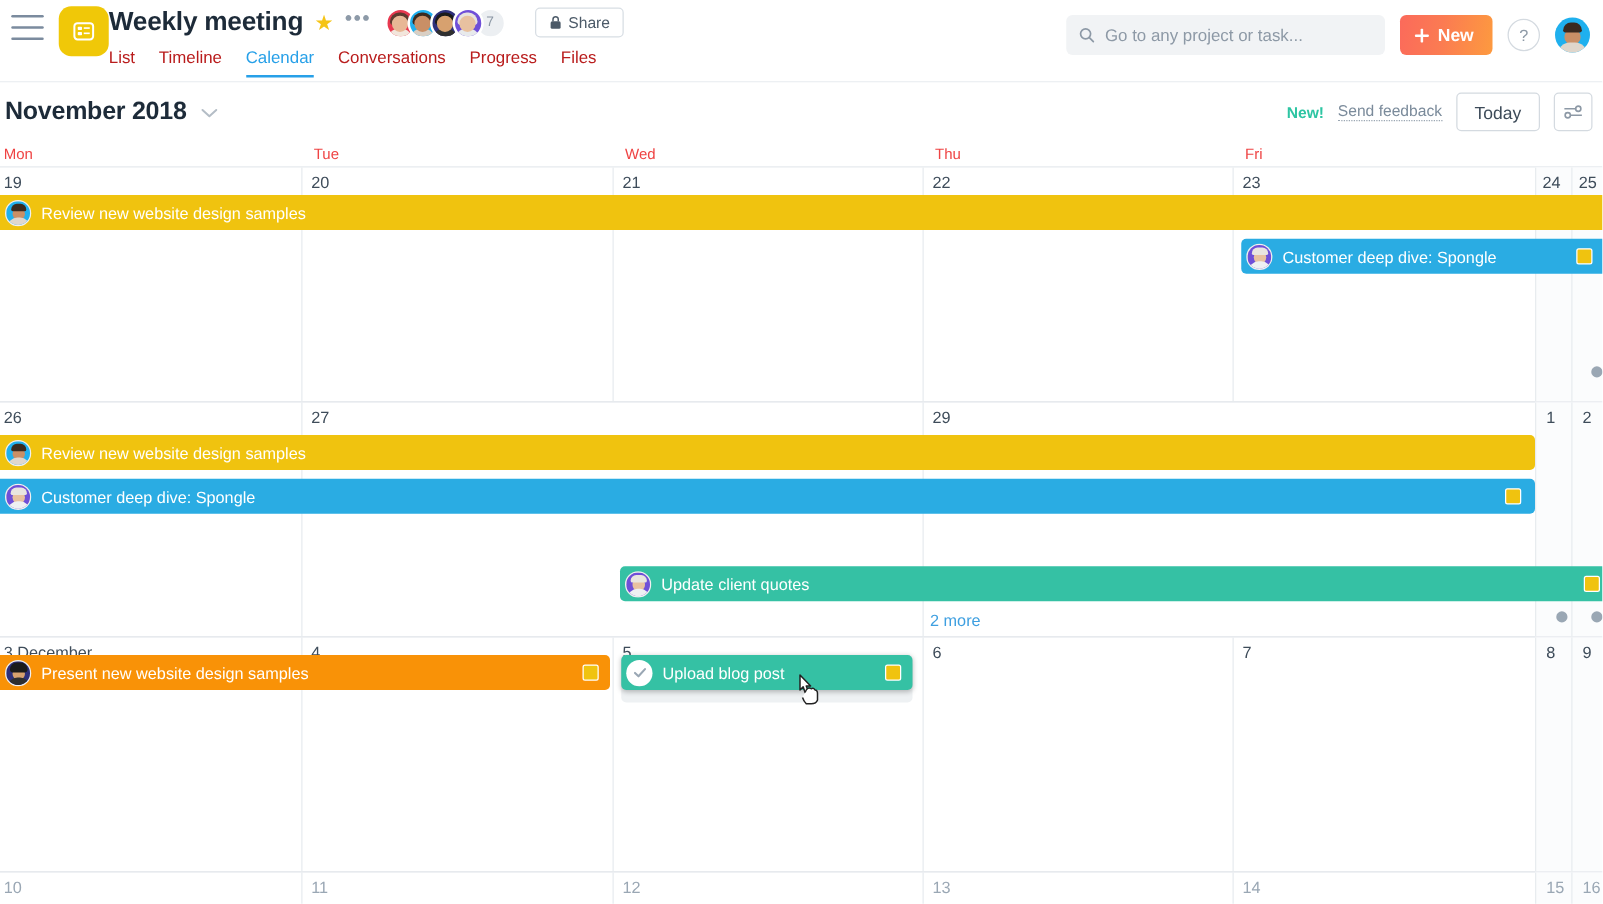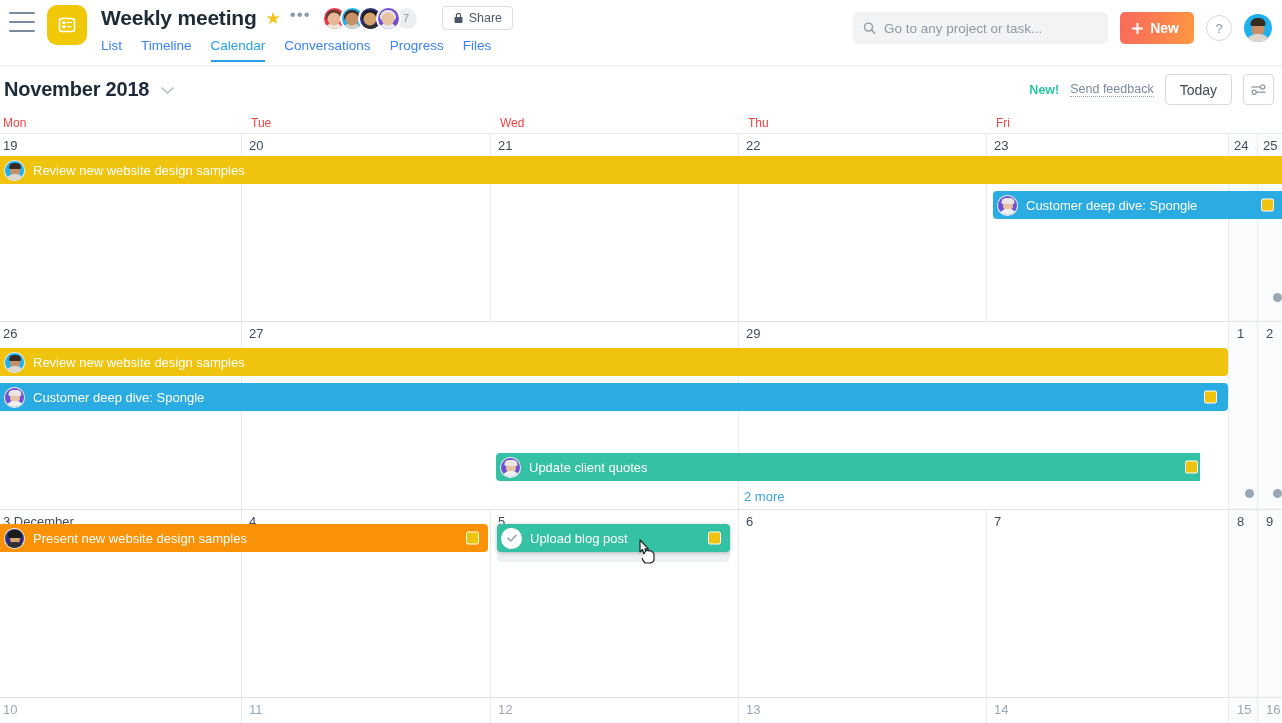--- a/index.html
+++ b/index.html
@@ -32,21 +32,21 @@
   .proj-icon {
     width: 40px; height: 40px;
     border-radius: 10px;
     background: #f0c808;
     margin: 5px 0 0 12px;
     display: flex; align-items: center; justify-content: center;
     flex: none;
   }
   .proj-icon svg { display:block; }
 
-  .title-block { margin-left: 14px; margin-top: 4px; }
+  .title-block { margin-top: 4px; }
   .title-row { display: flex; align-items: center; gap: 9px; height: 28px; }
   .proj-title {
     font-size: 21px; font-weight: bold; color: #1d2b39; letter-spacing: -0.2px;
     white-space: nowrap;
   }
   .star { color: #f5c416; font-size: 17px; line-height: 1; }
   .dots { color: #8d9aa8; font-size: 17px; letter-spacing: 1px; line-height: 8px; padding-bottom:6px; cursor:pointer;}
 
   .avatars { display: flex; align-items: center; margin-left: 2px; }
   .av {
@@ -76,21 +76,21 @@
   .share-btn {
     margin-left: 14px;
     height: 24px; padding: 0 10px;
     border: 1px solid #d8dee4; border-radius: 4px;
     display: flex; align-items: center; gap: 5px;
     font-size: 12.5px; color: #4c5a68; background:#fff; cursor:pointer;
   }
 
   .tabs { display: flex; gap: 19px; margin-top: 6px; }
   .tab {
-    font-size: 13.5px; color: #3b82f6; padding-bottom: 7px;
+    font-size: 13.5px; color: #b91c1c; padding-bottom: 7px;
     cursor: pointer; white-space: nowrap;
   }
   .tab.active { color: #27a0e8; border-bottom: 2px solid #27a0e8; font-weight:normal;}
 
   .top-right {
     position: absolute; right: 10px; top: 12px;
     display: flex; align-items: center; gap: 12px;
   }
   .search {
     width: 255px; height: 32px;
@@ -433,21 +433,21 @@
         <div style="position:absolute;inset:0;background:#6f4fd8"></div>
         <div style="position:absolute;left:50%;top:5px;transform:translateX(-50%);width:10px;height:10px;border-radius:50%;background:#e8c1a0"></div>
         <div style="position:absolute;left:50%;top:2px;transform:translateX(-50%);width:13px;height:6px;border-radius:6px 6px 2px 2px;background:#e9e5e0"></div>
         <div style="position:absolute;left:50%;bottom:-4px;transform:translateX(-50%);width:18px;height:10px;border-radius:8px 8px 0 0;background:#eef0f2"></div>
       </div>
       <span class="ev-label">Customer deep dive: Spongle</span>
       <div class="ev-badge" style="right:11px"></div>
     </div>
 
 
-    <div class="ev square-right" style="left:496px;width:704px;top:131px;background:#35c1a4">
+    <div class="ev square-right" style="left:496px;width:786px;top:131px;background:#35c1a4">
       <div class="ev-av">
         <div style="position:absolute;inset:0;background:#6f4fd8"></div>
         <div style="position:absolute;left:50%;top:5px;transform:translateX(-50%);width:10px;height:10px;border-radius:50%;background:#e8c1a0"></div>
         <div style="position:absolute;left:50%;top:2px;transform:translateX(-50%);width:13px;height:6px;border-radius:6px 6px 2px 2px;background:#e9e5e0"></div>
         <div style="position:absolute;left:50%;bottom:-4px;transform:translateX(-50%);width:18px;height:10px;border-radius:8px 8px 0 0;background:#eef0f2"></div>
       </div>
       <span class="ev-label">Update client quotes</span>
       <div class="ev-badge" style="right:2px"></div>
     </div>
 

